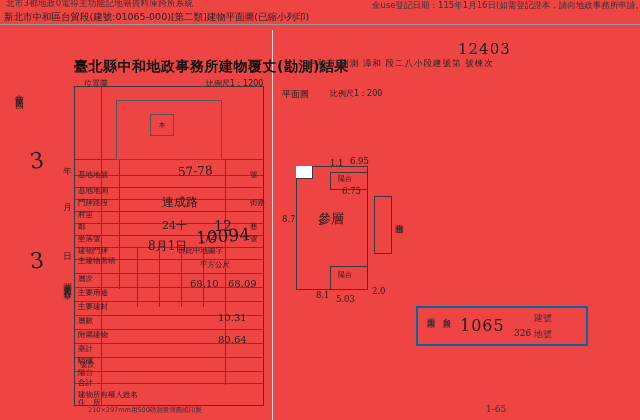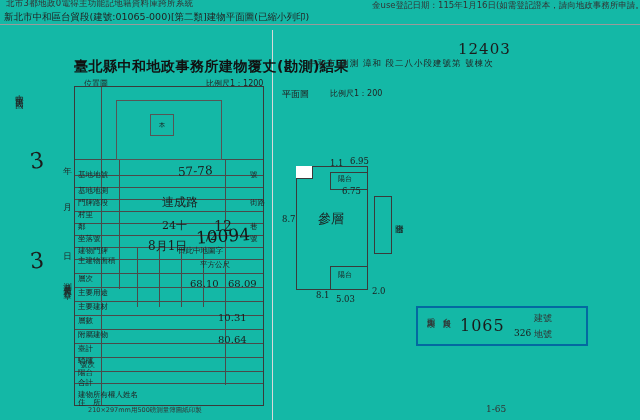--- a/index.html
+++ b/index.html
@@ -6,21 +6,21 @@
   body{
     width:640px;height:420px;
     background:#ffffff;
     font-family:"DejaVu Sans","Liberation Sans",sans-serif;
     color:#1a1a1a;
     position:relative;
     overflow:hidden;
   }
   .scan{
     position:absolute;inset:0;
-    background:#14b8a6;
+    background:#ef4444;
   }
   
   .hdr-line1{
     position:absolute;left:6px;top:-2px;
     font-size:8.5px;letter-spacing:.3px;color:#333;
     white-space:nowrap;
   }
   .hdr-right{
     position:absolute;left:372px;top:0px;
     font-size:8.5px;color:#333;white-space:nowrap;

